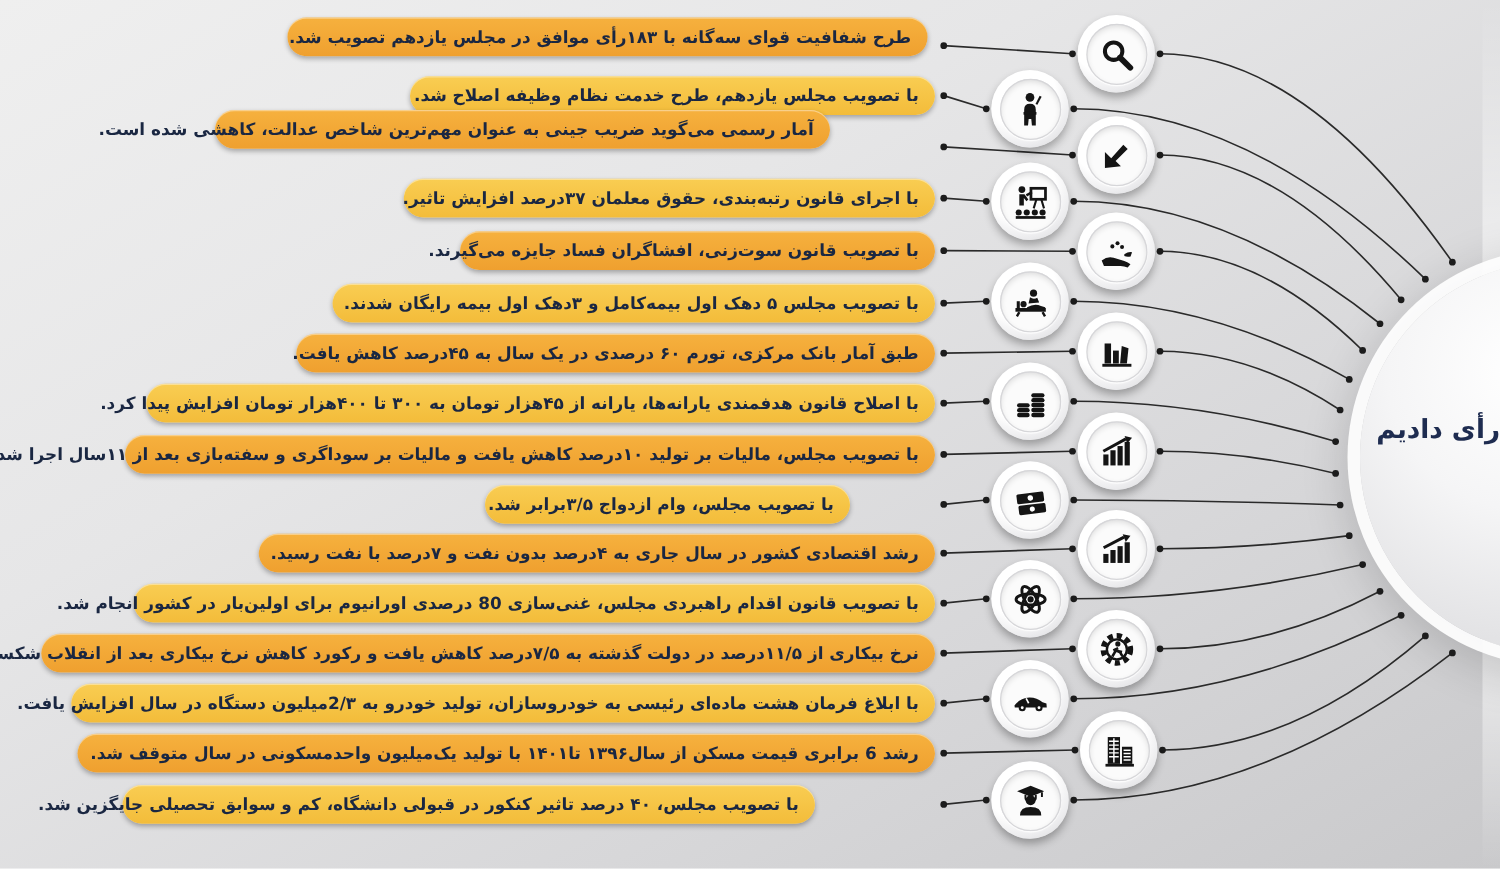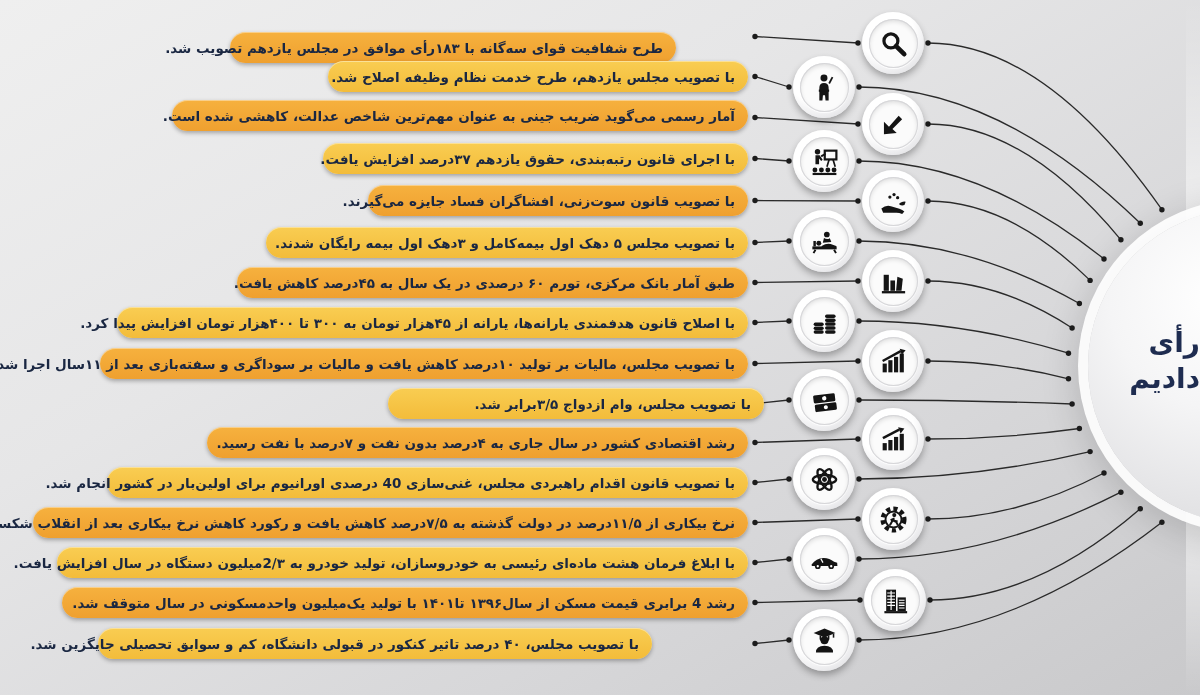--- a/index.html
+++ b/index.html
@@ -32,21 +32,21 @@
     box-shadow:inset 0 0 0 1px #d6d6d9, inset 0 2px 5px rgba(0,0,0,.14), 0 1px 1px rgba(255,255,255,.9);
     display:flex;align-items:center;justify-content:center;
   }
   #center-circle{
     position:absolute;left:1088px;top:209px;width:314px;height:314px;border-radius:50%;z-index:1;
     background:radial-gradient(circle at 42% 28%,#ffffff 0%,#f5f5f6 38%,#e4e4e6 72%,#d6d6d8 100%);
     box-shadow:0 0 0 10px rgba(253,253,253,.95), 0 8px 36px 12px rgba(0,0,0,.15);
   }
   #center-title{
     position:absolute;left:0;top:116px;width:112px;text-align:right;direction:rtl;
-    font-weight:bold;font-size:28px;line-height:36px;color:#1e2c50;
+    font-weight:bold;font-size:21px;line-height:36px;color:#1e2c50;
   }
 </style>
 </head>
 <body>
 
 <div id="stage">
   <div id="edge-band"></div>
 
   <svg id="connectors" width="1200" height="695" viewBox="0 0 1200 695">
       <line x1="755" y1="36.5" x2="858" y2="43" stroke="#2a2a2a" stroke-width="1.3"></line>
@@ -147,49 +147,49 @@
       <circle cx="1161.9" cy="522.3" r="2.7" fill="#1c1c1c"></circle>
     </svg>
 
   <div id="center-circle">
     <div id="center-title">
       <div>رأی دادیم</div>
     </div>
   </div>
 
   <div id="rows-layer">
-      <div class="banner orange" dir="rtl" style="left: 230px; top: 32px; width: 446px;">طرح شفافیت قوای سه‌گانه با ۱۸۳رأی موافق در مجلس یازدهم تصویب شد.</div>
+      <div class="banner orange" dir="rtl" style="left: 230px; top: 14px; width: 512px; border-radius: 15px;">طرح شفافیت قوای سه‌گانه با ۱۸۳رأی موافق در مجلس یازدهم تصویب شد.</div>
       <div class="badge" style="left: 862px; top: 12px;">
         <div class="badge-inner">
           <svg width="31" height="31" viewBox="0 0 24 24" fill="#141414">
             <circle cx="10" cy="10" r="5.4" fill="none" stroke="#141414" stroke-width="2.5"></circle>
             <path d="M14 14 L20.3 20.3" stroke="#141414" stroke-width="3.6" stroke-linecap="round"></path>
           </svg>
         </div>
       </div>
       <div class="banner yellow" dir="rtl" style="left: 328px; top: 61px; width: 420px;">با تصویب مجلس یازدهم، طرح خدمت نظام وظیفه اصلاح شد.</div>
       <div class="badge" style="left: 793px; top: 56px;">
         <div class="badge-inner">
           <svg width="31" height="31" viewBox="0 0 24 24" fill="#141414">
             <circle cx="11.6" cy="4.6" r="2.7"></circle>
             <path d="M15 8.6 L17.6 3.6 l1.2 .6 -2.6 5z"></path>
             <path d="M8 22 V12.2 q0-3.7 3.6-3.7 t3.6 3.7 V22 h-2.4 l-.4-4 h-1.6 l-.4 4z"></path>
             <rect x="7.6" y="13.6" width="8" height="1.7"></rect>
           </svg>
         </div>
       </div>
-      <div class="banner orange" dir="rtl" style="left: 172px; top: 100px; width: 576px; text-align: right;">آمار رسمی می‌گوید ضریب جینی به عنوان مهم‌ترین شاخص عدالت، کاهشی شده است.</div>
+      <div class="banner orange" dir="rtl" style="left: 172px; top: 88px; width: 492px; text-align: right;">آمار رسمی می‌گوید ضریب جینی به عنوان مهم‌ترین شاخص عدالت، کاهشی شده است.</div>
       <div class="badge" style="left: 862px; top: 93px;">
         <div class="badge-inner">
           <svg width="31" height="31" viewBox="0 0 24 24" fill="#141414">
             <path d="M4.6 19.6 V9.8 l3.9 3.9 L16 5.2 l2.7 2.7 -7.5 7.5 3.3 3.2z"></path>
           </svg>
         </div>
       </div>
-      <div class="banner yellow" dir="rtl" style="left: 323px; top: 143px; width: 425px;">با اجرای قانون رتبه‌بندی، حقوق یازدهم ۳۷درصد افزایش یافت.</div>
+      <div class="banner yellow" dir="rtl" style="left: 323px; top: 143px; width: 425px;">با اجرای قانون رتبه‌بندی، حقوق معلمان ۳۷درصد افزایش تاثیر.</div>
       <div class="badge" style="left: 793px; top: 130px;">
         <div class="badge-inner">
           <svg width="31" height="31" viewBox="0 0 24 24" fill="#141414">
             <rect x="12.2" y="3.6" width="9" height="6.8" fill="none" stroke="#141414" stroke-width="1.7"></rect>
             <path d="M15.6 10.4 l-1.7 5.6 M18.6 10.4 l1.7 5.6" stroke="#141414" stroke-width="1.3" fill="none"></path>
             <circle cx="6.6" cy="4.4" r="2.1"></circle>
             <path d="M5 7.2 h3.2 l2.4 3.4 -1.2 1 -1.6-2 v4.6 H5z"></path>
             <path d="M9.4 8 l3.4-2" stroke="#141414" stroke-width="1.5"></path>
             <circle cx="4.6" cy="18.6" r="1.9"></circle>
             <circle cx="9.6" cy="18.6" r="1.9"></circle>
@@ -257,21 +257,21 @@
           <svg width="31" height="31" viewBox="0 0 24 24" fill="#141414">
             <rect x="3.6" y="13.6" width="3.2" height="6.8"></rect>
             <rect x="8" y="11" width="3.2" height="9.4"></rect>
             <rect x="12.4" y="8.4" width="3.2" height="12"></rect>
             <rect x="16.8" y="5.8" width="3.2" height="14.6"></rect>
             <path d="M3.6 11.6 L17.6 4" stroke="#141414" stroke-width="1.9" fill="none"></path>
             <path d="M16.8 2.2 l4.6 1 -3 3.6z"></path>
           </svg>
         </div>
       </div>
-      <div class="banner yellow" dir="rtl" style="left: 388px; top: 388px; width: 376px;">با تصویب مجلس، وام ازدواج ۳/۵برابر شد.</div>
+      <div class="banner yellow" dir="rtl" style="left: 388px; top: 388px; width: 292px;">با تصویب مجلس، وام ازدواج ۳/۵برابر شد.</div>
       <div class="badge" style="left: 793px; top: 369px;">
         <div class="badge-inner">
           <svg width="31" height="31" viewBox="0 0 24 24" fill="#141414">
             <g transform="rotate(-7 12 12)">
               <rect x="3.6" y="7.2" width="16.8" height="6.2" rx="1"></rect>
               <circle cx="12" cy="10.3" r="1.7" fill="#ffffff"></circle>
               <rect x="4" y="14.4" width="16.8" height="5.8" rx="1"></rect>
               <circle cx="12.4" cy="17.3" r="1.6" fill="#ffffff"></circle>
             </g>
           </svg>
@@ -283,21 +283,21 @@
           <svg width="31" height="31" viewBox="0 0 24 24" fill="#141414">
             <rect x="3.6" y="14.8" width="3.2" height="5.6"></rect>
             <rect x="8" y="12.4" width="3.2" height="8"></rect>
             <rect x="12.4" y="10" width="3.2" height="10.4"></rect>
             <rect x="16.8" y="7.6" width="3.2" height="12.8"></rect>
             <path d="M3.8 11 L16.4 4.4" stroke="#141414" stroke-width="1.9" fill="none"></path>
             <path d="M15.6 2.6 l4.8 .9 -2.9 3.9z"></path>
           </svg>
         </div>
       </div>
-      <div class="banner yellow" dir="rtl" style="left: 107px; top: 467px; width: 641px;">با تصویب قانون اقدام راهبردی مجلس، غنی‌سازی 40 درصدی اورانیوم برای اولین‌بار در کشور انجام شد.</div>
+      <div class="banner yellow" dir="rtl" style="left: 107px; top: 467px; width: 641px;">با تصویب قانون اقدام راهبردی مجلس، غنی‌سازی 80 درصدی اورانیوم برای اولین‌بار در کشور انجام شد.</div>
       <div class="badge" style="left: 793px; top: 448px;">
         <div class="badge-inner">
           <svg width="31" height="31" viewBox="0 0 24 24" fill="#141414">
             <g fill="none" stroke="#141414" stroke-width="1.8">
               <ellipse cx="12" cy="12" rx="9" ry="3.5"></ellipse>
               <ellipse cx="12" cy="12" rx="9" ry="3.5" transform="rotate(60 12 12)"></ellipse>
               <ellipse cx="12" cy="12" rx="9" ry="3.5" transform="rotate(-60 12 12)"></ellipse>
             </g>
             <circle cx="12" cy="12" r="1.9"></circle>
           </svg>
@@ -320,21 +320,21 @@
           <svg width="31" height="31" viewBox="0 0 24 24" fill="#141414">
             <path d="M2 15.8 q3.6-4.8 9.2-5 q4.6-.1 8.2 3 l2.4 .8 .2 2.4 H2.2z"></path>
             <path d="M9.2 11.4 l1.6 3" stroke="#ffffff" stroke-width="1"></path>
             <circle cx="6.8" cy="17.2" r="2.2"></circle>
             <circle cx="17.2" cy="17.2" r="2.2"></circle>
             <circle cx="6.8" cy="17.2" r=".9" fill="#ffffff"></circle>
             <circle cx="17.2" cy="17.2" r=".9" fill="#ffffff"></circle>
           </svg>
         </div>
       </div>
-      <div class="banner orange" dir="rtl" style="left: 62px; top: 587px; width: 686px;">رشد 4 برابری قیمت مسکن از سال۱۳۹۶ تا۱۴۰۱ با تولید یک‌میلیون واحدمسکونی در سال متوقف شد.</div>
+      <div class="banner orange" dir="rtl" style="left: 62px; top: 587px; width: 686px;">رشد 6 برابری قیمت مسکن از سال۱۳۹۶ تا۱۴۰۱ با تولید یک‌میلیون واحدمسکونی در سال متوقف شد.</div>
       <div class="badge" style="left: 864px; top: 569px;">
         <div class="badge-inner">
           <svg width="31" height="31" viewBox="0 0 24 24" fill="#141414">
             <rect x="4.8" y="3.6" width="7.6" height="16.6"></rect>
             <path d="M5.6 6.2 h6 M5.6 8.6 h6 M5.6 11 h6 M5.6 13.4 h6 M5.6 15.8 h6 M8.6 4.4 v15" stroke="#ffffff" stroke-width=".9" fill="none"></path>
             <rect x="13.6" y="9.6" width="6.4" height="10.6"></rect>
             <path d="M14.6 11.8 h4.4 M14.6 13.8 h4.4 M14.6 15.8 h4.4 M14.6 17.8 h4.4" stroke="#ffffff" stroke-width=".9" fill="none"></path>
             <rect x="3.4" y="20.2" width="17.6" height="1.7"></rect>
           </svg>
         </div>

